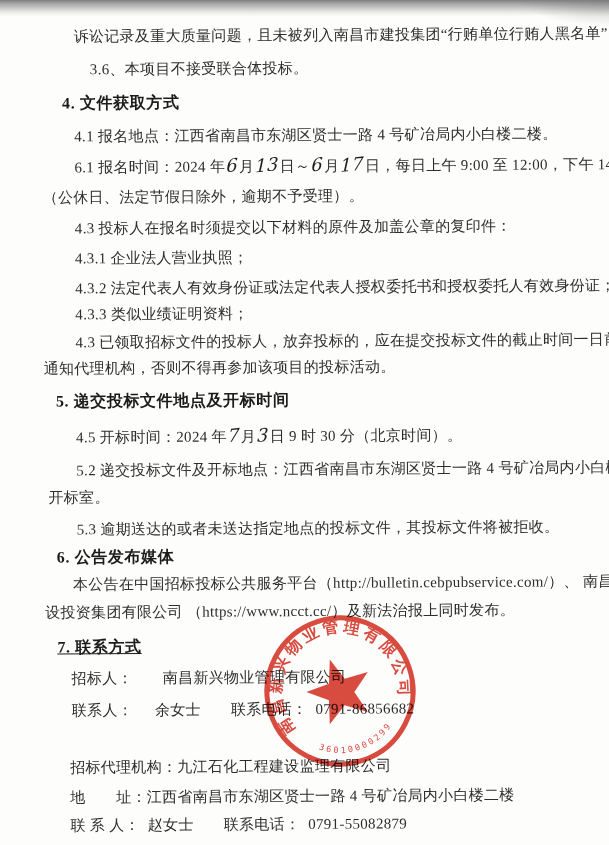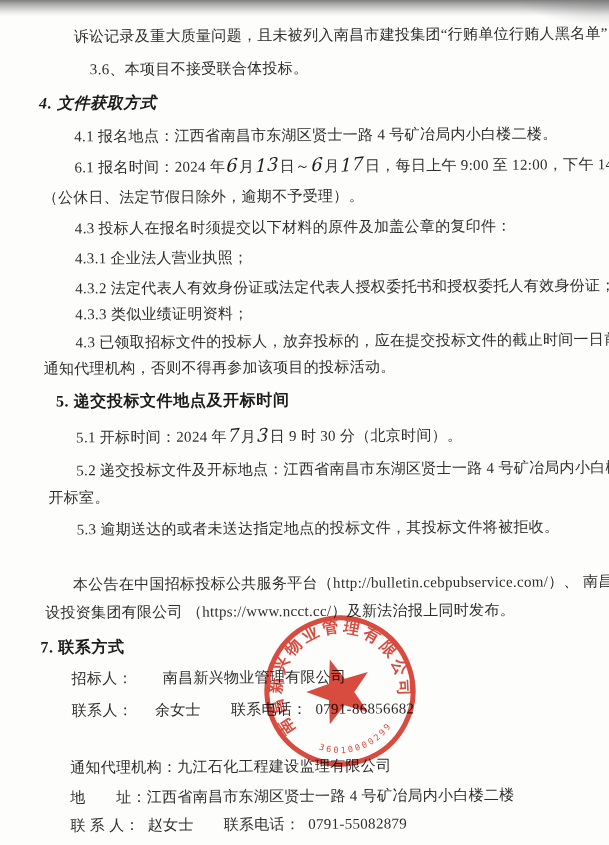--- a/index.html
+++ b/index.html
@@ -70,60 +70,61 @@
 
 <div class="page">
   <div class="scan-top-band"></div>
   <div class="scan-corner"></div>
 
   <div class="text-layer">
 
     <div class="ln" style="left:76px;top:26px;">诉讼记录及重大质量问题，且未被列入南昌市建投集团“行贿单位行贿人黑名单”。</div>
     <div class="ln" style="left:92px;top:59px;">3.6、本项目不接受联合体投标。</div>
 
-    <div class="ln heading" style="left:41px;top:92px;font-style:italic;">4. 文件获取方式</div>
+    <div class="ln heading" style="left:64px;top:92px;">4. 文件获取方式</div>
 
     <div class="ln" style="left:76px;top:126px;">4.1 报名地点：江西省南昌市东湖区贤士一路 4 号矿冶局内小白楼二楼。</div>
 
     <div class="ln" style="left:76px;top:156px;">
       <span>6.1 报名时间：2024 年</span><span class="hw">6</span><span>月</span><span class="hw">13</span><span>日～</span><span class="hw">6</span><span>月</span><span class="hw">17</span><span>日，每日上午 9:00 至 12:00，下午 14:00 至 17:00</span>
     </div>
     <div class="ln" style="left:44px;top:187px;">（公休日、法定节假日除外，逾期不予受理）。</div>
 
     <div class="ln" style="left:76px;top:218px;">4.3 投标人在报名时须提交以下材料的原件及加盖公章的复印件：</div>
     <div class="ln" style="left:76px;top:248px;">4.3.1 企业法人营业执照；</div>
     <div class="ln" style="left:76px;top:278px;">4.3.2 法定代表人有效身份证或法定代表人授权委托书和授权委托人有效身份证；</div>
     <div class="ln" style="left:76px;top:304px;">4.3.3 类似业绩证明资料；</div>
 
     <div class="ln" style="left:76px;top:332px;">4.3 已领取招标文件的投标人，放弃投标的，应在提交投标文件的截止时间一日前书面</div>
     <div class="ln" style="left:44px;top:358px;">通知代理机构，否则不得再参加该项目的投标活动。</div>
 
     <div class="ln heading" style="left:56px;top:390px;">5. 递交投标文件地点及开标时间</div>
 
     <div class="ln" style="left:76px;top:426px;">
-      <span>5.1 开标时间：2024 年</span><span class="hw">7</span><span>月</span><span class="hw">3</span><span>日 9 时 30 分（北京时间）。</span>
+      <span>4.5 开标时间：2024 年</span><span class="hw">7</span><span>月</span><span class="hw">3</span><span>日 9 时 30 分（北京时间）。</span>
     </div>
     <div class="ln" style="left:76px;top:460px;">5.2 递交投标文件及开标地点：江西省南昌市东湖区贤士一路 4 号矿冶局内小白楼三楼</div>
     <div class="ln" style="left:48px;top:487px;">开标室。</div>
     <div class="ln" style="left:76px;top:519px;">5.3 逾期送达的或者未送达指定地点的投标文件，其投标文件将被拒收。</div>
 
+    <div class="ln heading" style="left:56px;top:546px;">6. 公告发布媒体</div>
     <div class="ln" style="left:72px;top:574px;">本公告在中国招标投标公共服务平台（http://bulletin.cebpubservice.com/）、 南昌市建</div>
     <div class="ln" style="left:44px;top:602px;">设投资集团有限公司 （https://www.ncct.cc/）及新法治报上同时发布。</div>
 
-    <div class="ln heading" style="left:39px;top:636px;">7. 联系方式</div>
+    <div class="ln heading" style="left:56px;top:636px;text-decoration:underline;">7. 联系方式</div>
 
     <div class="ln" style="left:70px;top:668px;">
       <span>招标人：</span><span class="gap-lg"></span><span>南昌新兴物业管理有限公司</span>
     </div>
     <div class="ln" style="left:70px;top:700px;">
       <span>联系人：</span><span class="gap-md"></span><span>余女士</span><span class="gap-lg"></span><span>联系电话：</span><span class="gap-sm"></span><span>0791-86856682</span>
     </div>
 
     <div class="ln" style="left:68px;top:757px;">
-      <span>通知代理机构：</span><span>九江石化工程建设监理有限公司</span>
+      <span>招标代理机构：</span><span>九江石化工程建设监理有限公司</span>
     </div>
     <div class="ln" style="left:68px;top:787px;">
       <span>地　　址：</span><span>江西省南昌市东湖区贤士一路 4 号矿冶局内小白楼二楼</span>
     </div>
     <div class="ln" style="left:68px;top:815px;">
       <span>联 系 人：</span><span class="gap-sm"></span><span>赵女士</span><span class="gap-lg"></span><span>联系电话：</span><span class="gap-sm"></span><span>0791-55082879</span>
     </div>
   </div>
 
   <svg class="stamp" viewBox="-90 -90 180 180" xmlns="http://www.w3.org/2000/svg">

